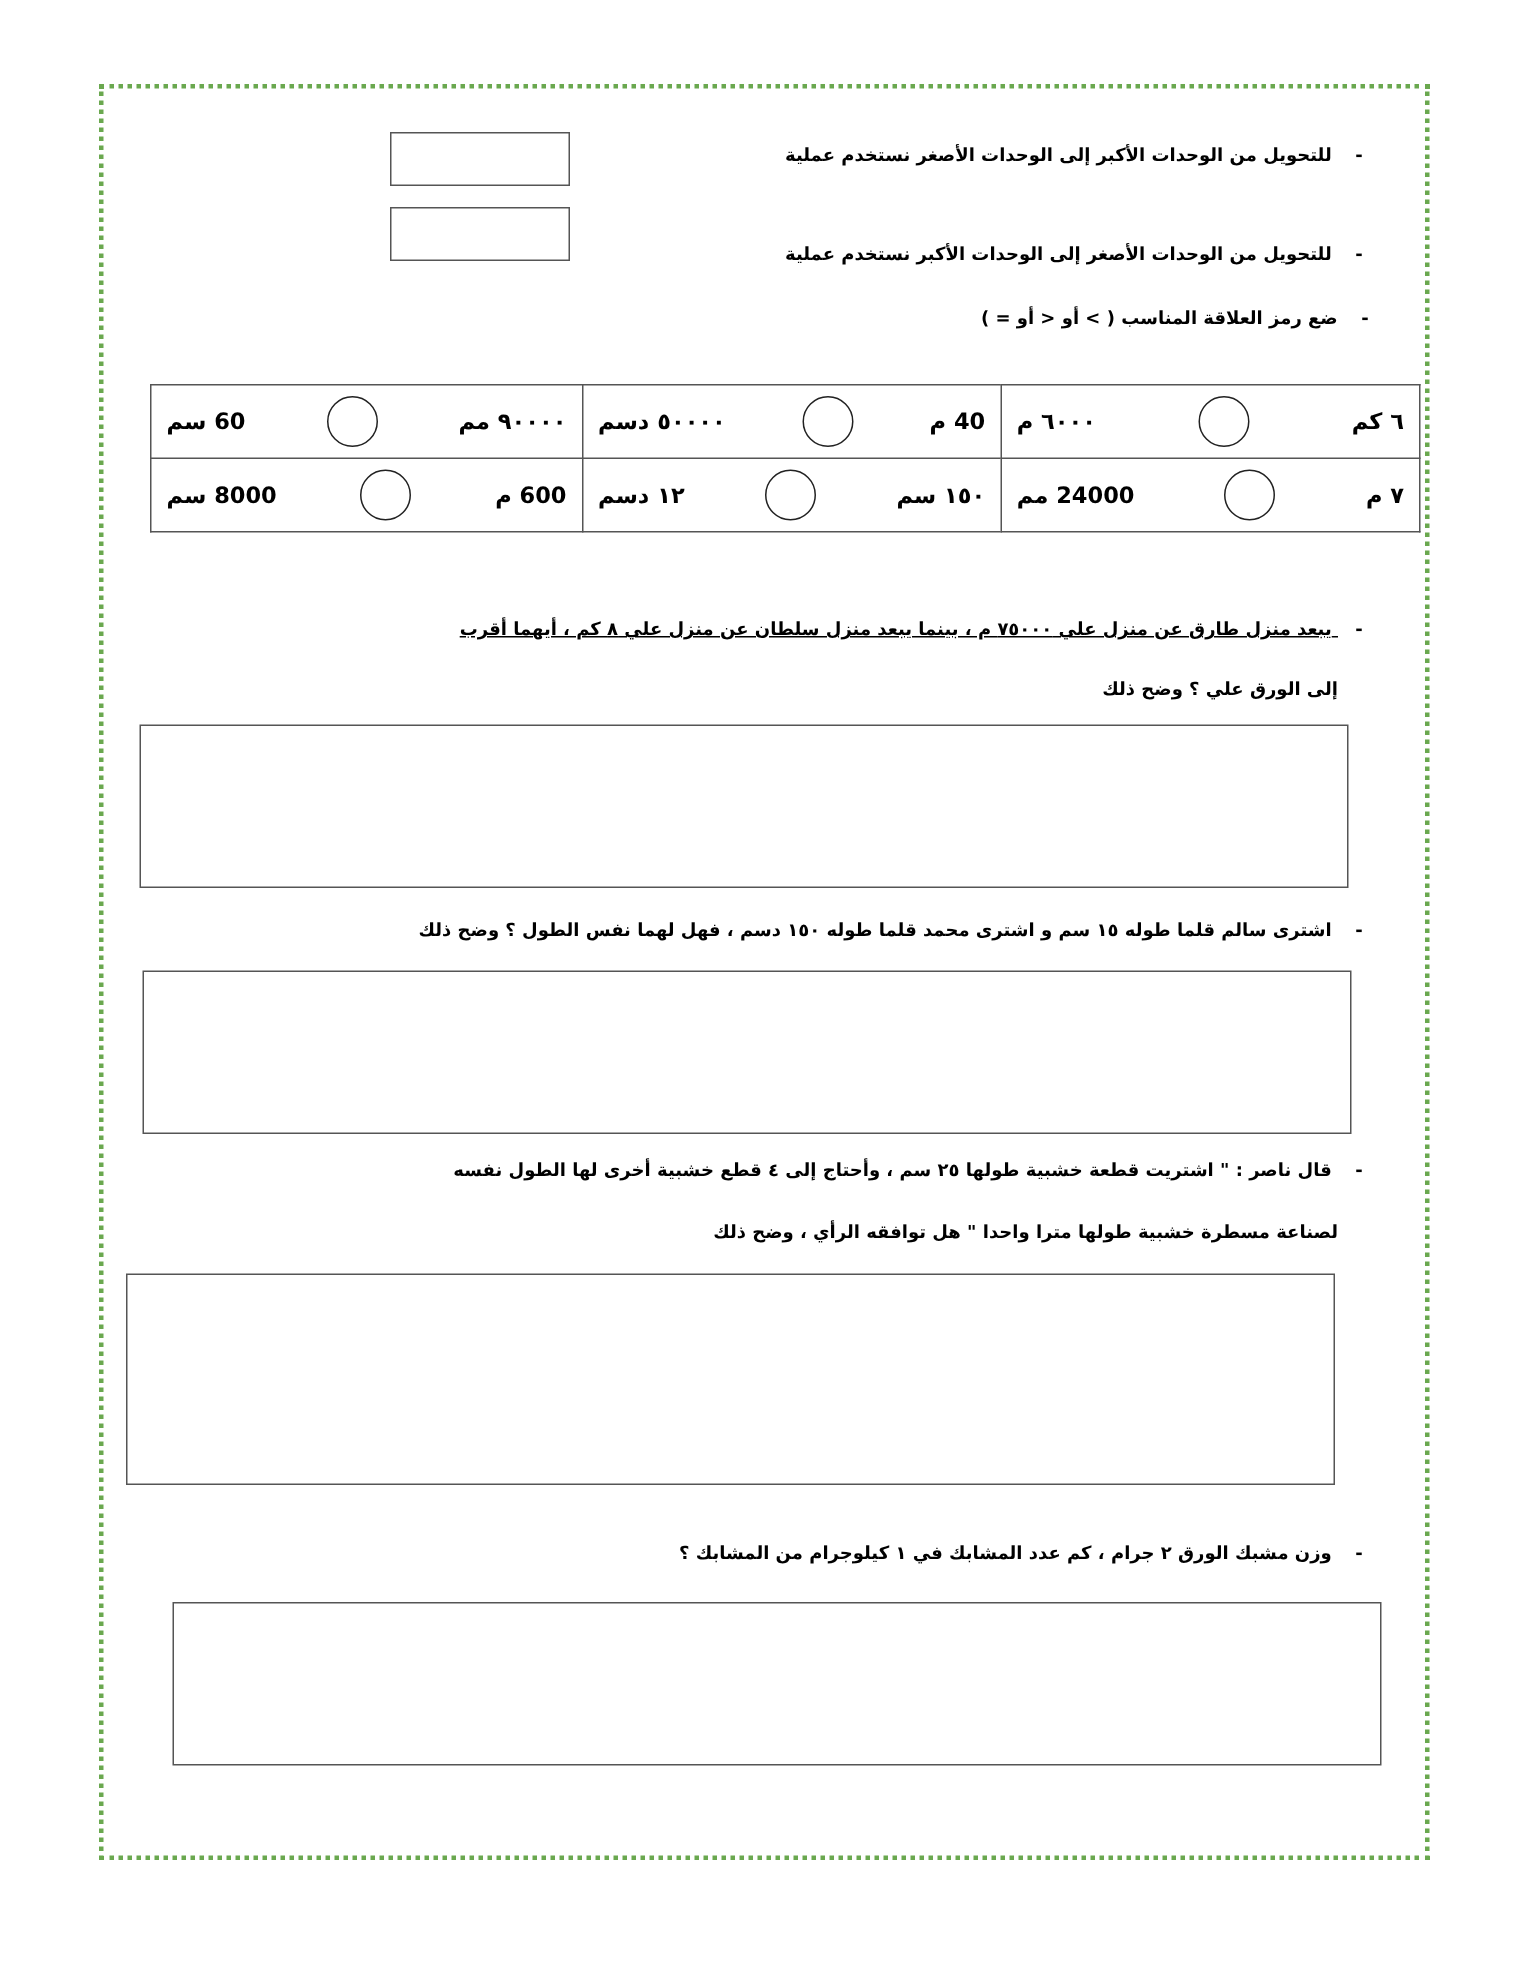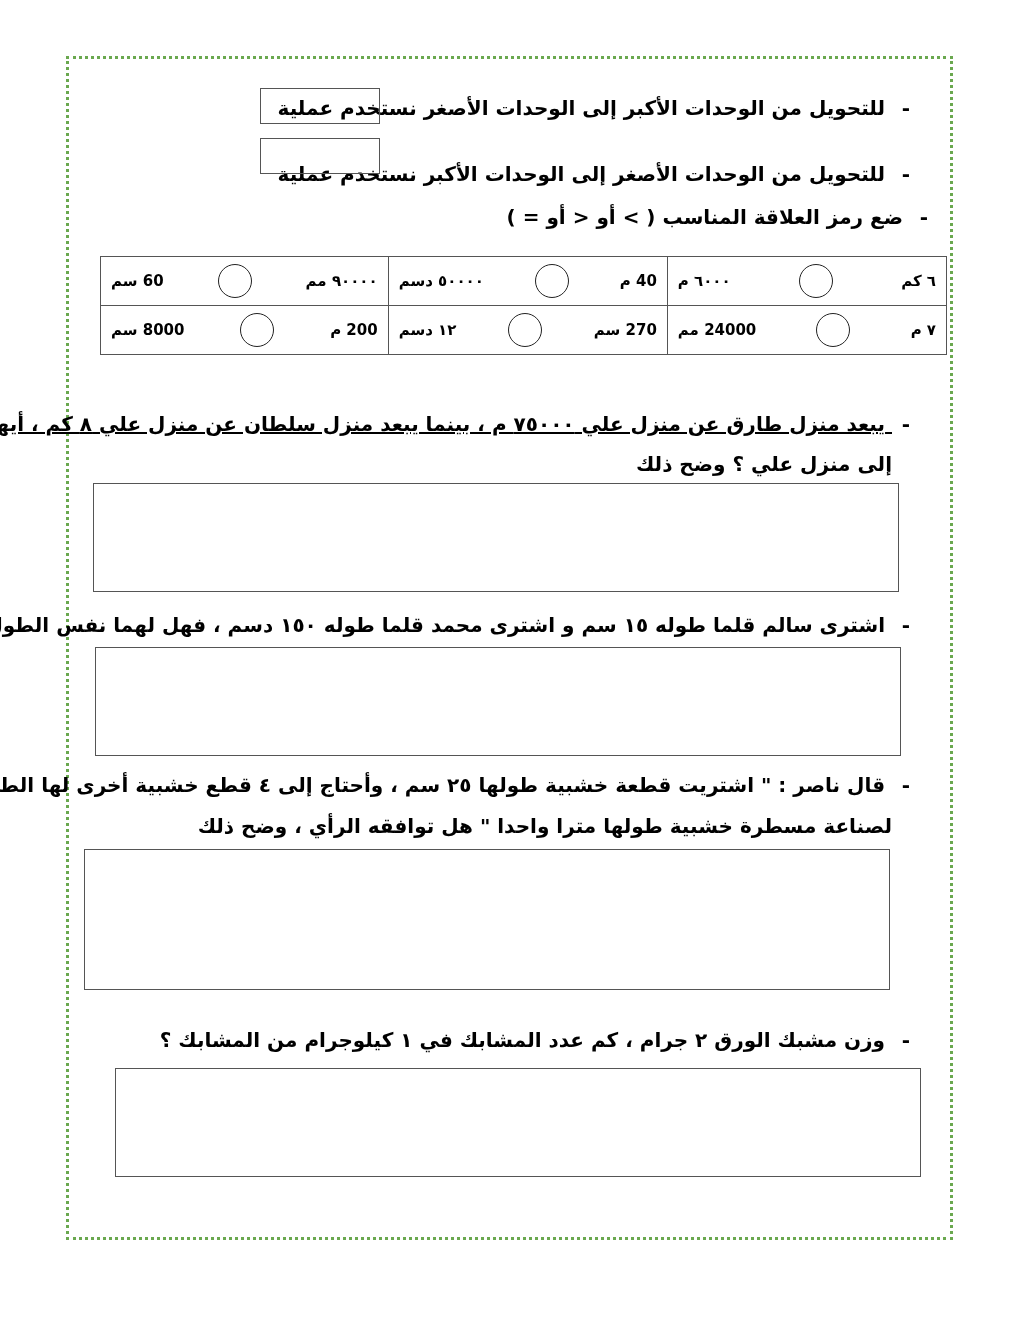--- a/index.html
+++ b/index.html
@@ -1,21 +1,21 @@
 <!DOCTYPE html>
 <html><head>
 <meta charset="utf-8">
 <style>
   html, body { margin:0; padding:0; background:#ffffff; }
   body { width:1020px; height:1320px; position:relative; overflow:hidden;
          font-family:"DejaVu Sans", "Liberation Sans", sans-serif; color:#000; }
   .frame { position:absolute; left:66px; top:56px; width:887px; height:1184px;
            border:3px dotted #6aa84f; box-sizing:border-box; }
   .line { position:absolute; direction:rtl; text-align:right; font-weight:bold;
-          font-size:20px; white-space:nowrap; }
+          font-size:12px; white-space:nowrap; }
   .dash { display:inline-block; width:28px; text-align:center; }
   .smallbox { position:absolute; left:260px; width:120px; height:36px;
               border:1px solid #555; box-sizing:border-box; }
   table.rel { position:absolute; left:100px; top:256px; width:847px; height:98px;
               border-collapse:collapse; direction:rtl; }
   table.rel td { border:1px solid #555; height:48px; padding:0 10px;
                  font-weight:bold; font-size:15px; }
   .cell { display:flex; flex-direction:row; align-items:center; justify-content:space-between; direction:rtl; }
   .circle { display:inline-block; width:34px; height:34px; border:1.5px solid #222; border-radius:50%; box-sizing:border-box; }
   .answer { position:absolute; border:1.5px solid #555; box-sizing:border-box; background:#fff; }
@@ -30,21 +30,21 @@
   <span>للتحويل من الوحدات الأكبر إلى الوحدات الأصغر نستخدم عملية</span>
 </div>
 <div class="smallbox" style="top:88px;"></div>
 
 <div class="line" style="right:100px; top:162px;">
   <span class="dash">-</span>
   <span>للتحويل من الوحدات الأصغر إلى الوحدات الأكبر نستخدم عملية</span>
 </div>
 <div class="smallbox" style="top:138px;"></div>
 
-<div class="line" style="right:82px; top:205px;">
+<div class="line" style="right:96px; top:205px;">
   <span class="dash">-</span>
   <span>ضع رمز العلاقة المناسب ( &gt; أو &lt; أو = )</span>
 </div>
 
 <table class="rel">
   <tbody>
       <tr>
     <td style="width:33%;">
       <div class="cell">
         <span>٦ كم</span>
@@ -70,41 +70,41 @@
   <tr>
     <td>
       <div class="cell">
         <span>٧ م</span>
         <span class="circle"></span>
         <span>24000 مم</span>
       </div>
     </td>
     <td>
       <div class="cell">
-        <span>270 سم</span>
+        <span>١٥٠ سم</span>
         <span class="circle"></span>
         <span>١٢ دسم</span>
       </div>
     </td>
     <td>
       <div class="cell">
-        <span>200 م</span>
+        <span>600 م</span>
         <span class="circle"></span>
         <span>8000 سم</span>
       </div>
     </td>
   </tr>
 </tbody>
   </table>
 
 <div class="line" style="right:100px; top:412px;text-decoration:underline;">
   <span class="dash">-</span>
   <span>يبعد منزل طارق عن منزل علي ٧٥٠٠٠ م ، بينما يبعد منزل سلطان عن منزل علي ٨ كم ، أيهما أقرب</span>
 </div>
-<div class="line" style="right:128px; top:452px;">إلى منزل علي ؟ وضح ذلك</div>
+<div class="line" style="right:128px; top:452px;">إلى الورق علي ؟ وضح ذلك</div>
 <div class="answer" style="left:93px; top:483px; width:806px; height:109px;"></div>
 
 <div class="line" style="right:100px; top:613px;">
   <span class="dash">-</span>
   <span>اشترى سالم قلما طوله ١٥ سم و اشترى محمد قلما طوله ١٥٠ دسم ، فهل لهما نفس الطول ؟ وضح ذلك</span>
 </div>
 <div class="answer" style="left:95px; top:647px; width:806px; height:109px;"></div>
 
 <div class="line" style="right:100px; top:773px;">
   <span class="dash">-</span>

